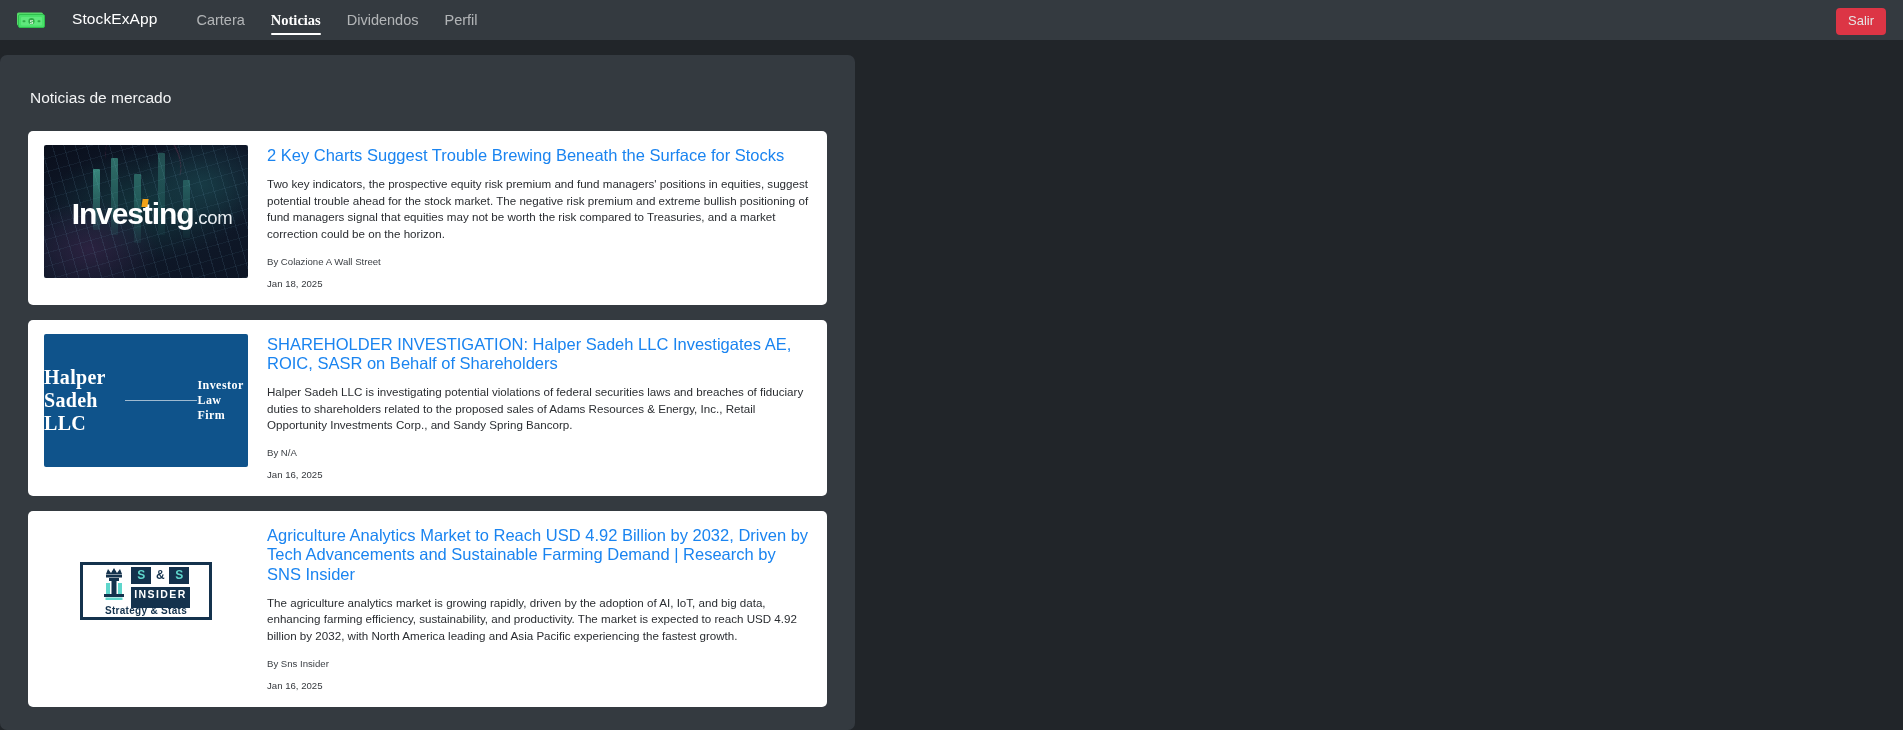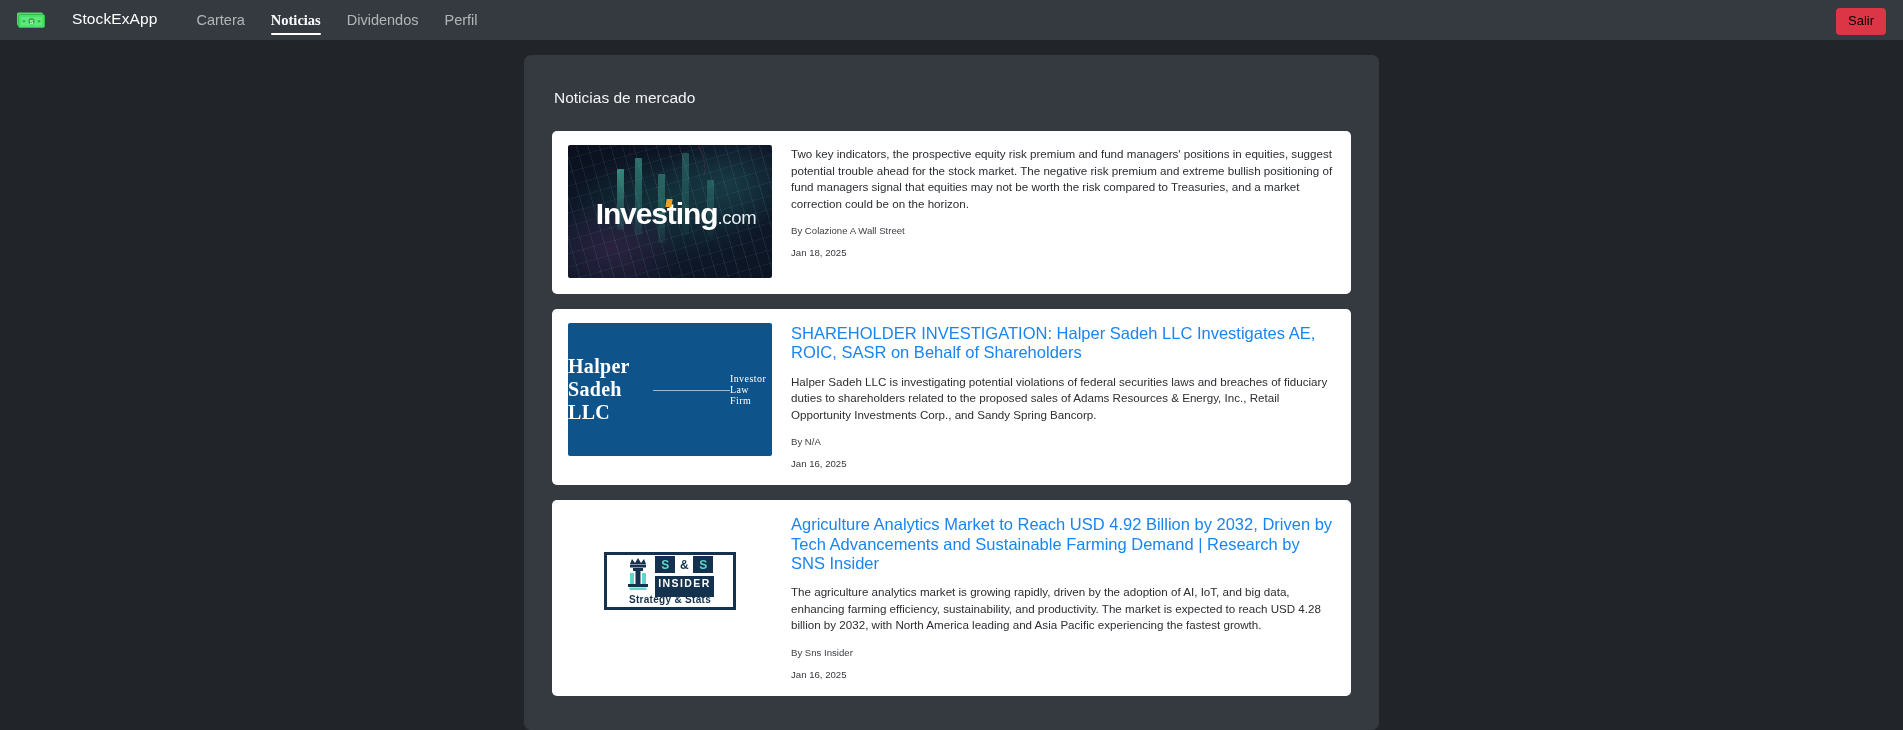--- a/index.html
+++ b/index.html
@@ -66,37 +66,37 @@
     height: 2.5px;
     background: #ffffff;
     border-radius: 1px;
   }
   .logout-btn {
     position: absolute;
     right: 17px;
     top: 8px;
     background: #dc3545;
     border: none;
-    color: #000000;
+    color: #e5e5e5;
     font-size: 13px;
     font-family: "Liberation Sans", sans-serif;
     padding: 5px 12px 6px;
     border-radius: 4px;
     cursor: pointer;
     line-height: 1.2;
   }
 
   
   .page {
     width: 100%;
     height: 690px;
     background: #212529;
     padding-top: 15px;
     display: flex;
-    justify-content: center;
+    justify-content: flex-start;
   }
   .panel {
     width: 855px;
     background: #343a40;
     border-radius: 7px;
     padding: 24px 28px 0 28px;
     min-height: 675px;
   }
   .panel-title {
     color: #f3f4f5;
@@ -239,22 +239,22 @@
     font-family: "Liberation Serif", serif;
   }
   .hs-rule {
     width: 150px;
     height: 1px;
     background: rgba(255,255,255,.6);
     margin: 7px 0 6px;
   }
   .hs-sub {
     color: #ffffff;
-    font-size: 10px;
-    font-weight: normal;
+    font-size: 12px;
+    font-weight: bold;
     letter-spacing: .45px;
     font-family: "Liberation Serif", serif;
   }
 
   
   .thumb-sns {
     width: 132px;
     height: 58px;
     border: 3px solid #14324d;
     background: #ffffff;
@@ -362,20 +362,21 @@
             <span class="ti-bar" style="left:56%;top:6%;height:62%;opacity:.5;"></span>
             <span class="ti-bar" style="left:68%;top:26%;height:44%;opacity:.45;"></span>
             <span class="ti-curve" style="left:-18%;top:-34%;width:86%;height:88%;transform:rotate(12deg);"></span>
             <span class="ti-curve" style="left:30%;top:-44%;width:92%;height:96%;transform:rotate(-6deg);opacity:.7;"></span>
             <span class="ti-logo">
               <b>Investing<i class="dotmark"></i></b><i class="dotmark" style="position:relative;display:inline-block;width:0;"></i><span class="com">.com</span>
             </span>
           </div>
         </div>
         <div class="news-body">
+          <h2 class="news-title">2 Key Charts Suggest Trouble Brewing Beneath the Surface for Stocks</h2>
           <p class="news-desc">Two key indicators, the prospective equity risk premium and fund managers' positions in equities, suggest potential trouble ahead for the stock market. The negative risk premium and extreme bullish positioning of fund managers signal that equities may not be worth the risk compared to Treasuries, and a market correction could be on the horizon.</p>
           <p class="news-author">By Colazione A Wall Street</p>
           <p class="news-date">Jan 18, 2025</p>
         </div>
       </article>
 
       <article class="news-card">
         <div class="news-thumb">
           <div class="thumb-halper">
             <span class="hs-name">Halper Sadeh LLC</span>
@@ -414,21 +415,21 @@
                   <span class="sns-sq">S</span>
                 </span>
                 <span class="sns-insider">INSIDER</span>
               </span>
             </div>
           <span class="sns-tag">Strategy &amp; Stats</span>
             </div>
         </div>
         <div class="news-body">
           <h2 class="news-title">Agriculture Analytics Market to Reach USD 4.92 Billion by 2032, Driven by Tech Advancements and Sustainable Farming Demand | Research by SNS Insider</h2>
-          <p class="news-desc">The agriculture analytics market is growing rapidly, driven by the adoption of AI, IoT, and big data, enhancing farming efficiency, sustainability, and productivity. The market is expected to reach USD 4.28 billion by 2032, with North America leading and Asia Pacific experiencing the fastest growth.</p>
+          <p class="news-desc">The agriculture analytics market is growing rapidly, driven by the adoption of AI, IoT, and big data, enhancing farming efficiency, sustainability, and productivity. The market is expected to reach USD 4.92 billion by 2032, with North America leading and Asia Pacific experiencing the fastest growth.</p>
           <p class="news-author">By Sns Insider</p>
           <p class="news-date">Jan 16, 2025</p>
         </div>
       </article>
 
     </div>
   </div>
 </div>
 
 </body></html>

